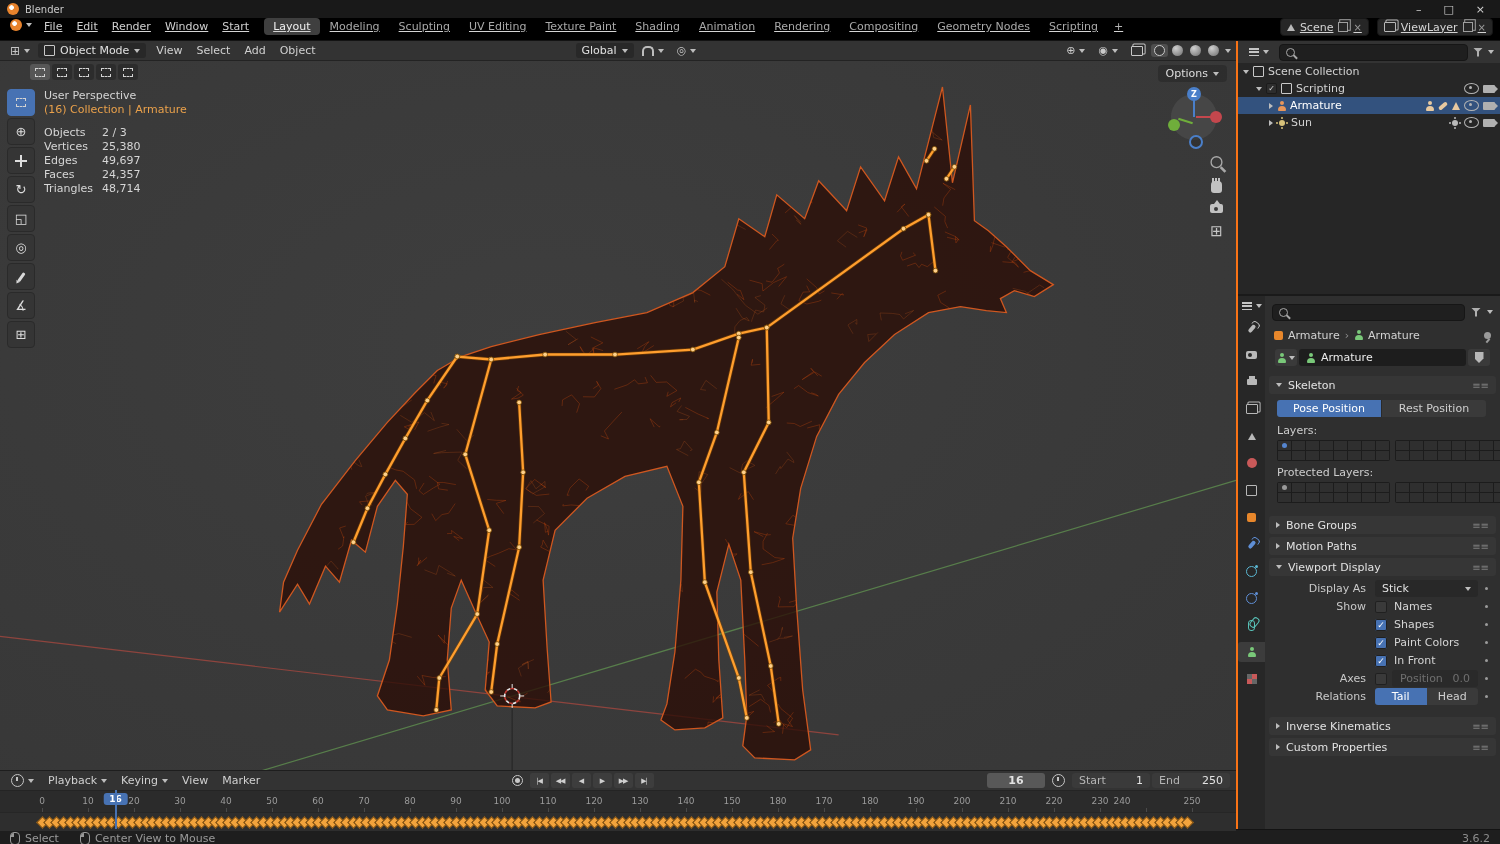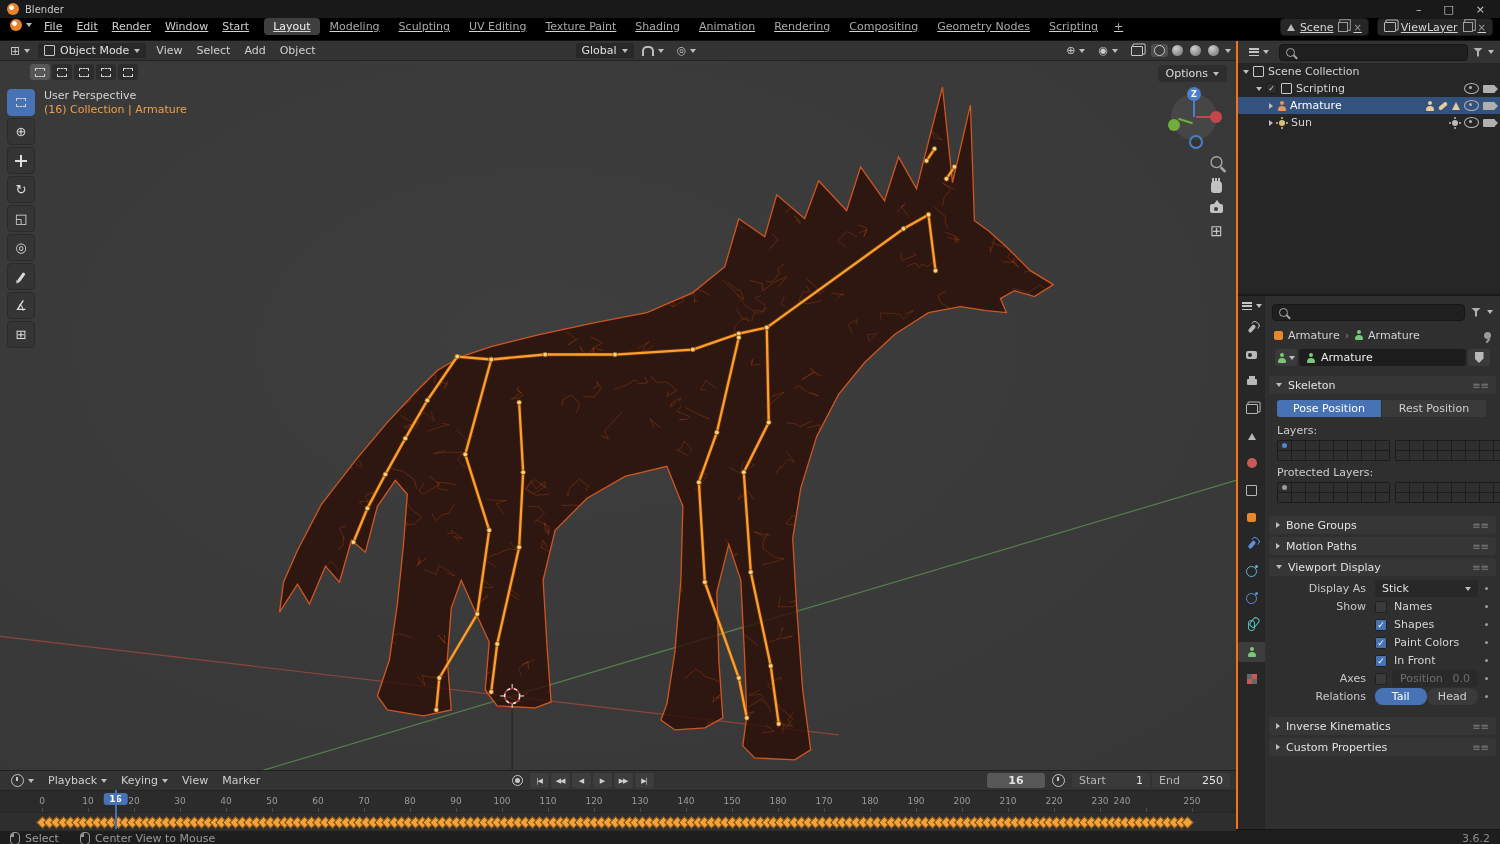--- a/index.html
+++ b/index.html
@@ -97,21 +97,21 @@
   .lgrid{display:grid;grid-template-columns:repeat(8,13px);grid-auto-rows:9px;gap:1px;background:#1c1c1c;padding:1px;border-radius:2px;}
   .lcell{background:#2f2f2f;position:relative;}
   .lcell.on::after,.lcell.prot::after{content:"";position:absolute;left:4px;top:2px;width:5px;height:5px;border-radius:50%;background:#5585cf;}
   .lcell.prot::after{background:#9a9a9a;}
   .prow{display:grid;grid-template-columns:100px 1fr 16px;align-items:center;height:17px;padding:0 6px 0 10px;margin-bottom:1px;}
   .plabel{text-align:right;padding-right:9px;color:#c9c9c9;white-space:nowrap;}
   .anim-dot{width:3px;height:3px;border-radius:50%;background:#9b9b9b;justify-self:center;}
   .dd-field{height:17px;background:#282828;border-radius:3px;display:flex;align-items:center;gap:4px;padding:0 7px;color:#e0e0e0;}
   .slider-dis{flex:1;height:17px;background:#2a2a2a;border-radius:3px;display:flex;align-items:center;justify-content:space-between;padding:0 8px;color:#6f6f6f;}
   .seg-sm{display:flex;border-radius:3px;overflow:hidden;height:17px;}
-  .seg-sm>div{flex:1;display:flex;align-items:center;justify-content:center;background:#3a3a3a;color:#cfcfcf;border-radius:8px;}
+  .seg-sm>div{flex:1;display:flex;align-items:center;justify-content:center;background:#3a3a3a;color:#cfcfcf;}
   .seg-sm .on{background:#4772b3;color:#fff;}
   .cbrow{display:flex;align-items:center;gap:7px;}
   .checkbox{width:12px;height:12px;border-radius:2px;background:#3a3a3a;box-shadow:inset 0 0 0 1px #202020;display:flex;align-items:center;justify-content:center;color:#fff;font-size:9px;flex:none;}
   .checkbox.checked{background:#4772b3;}
   
   .statusbar{height:16px;background:#1e1e1e;border-top:1px solid #131313;display:flex;align-items:center;gap:7px;padding:0 10px;color:#9a9a9a;}
   .sb-group{display:flex;align-items:center;gap:5px;margin-right:14px;}
   .sb-right{margin-left:auto;color:#8d8d8d;}
   
   .tri-d{width:0;height:0;border-left:3.5px solid transparent;border-right:3.5px solid transparent;border-top:4.5px solid #bdbdbd;display:inline-block;flex:none;}
@@ -759,20 +759,32 @@
               <span>∡</span>
             </div>
             <div class="tool-btn">
               <span>⊞</span>
             </div>
           </div>
 
         <div class="vp-overlay-text">
           <div>User Perspective</div>
           <div class="ctx">(16) Collection | Armature</div>
+          <div class="stats" id="statsEl">
+              <span>Objects</span>
+              <span>2 / 3</span>
+              <span>Vertices</span>
+              <span>25,380</span>
+              <span>Edges</span>
+              <span>49,697</span>
+              <span>Faces</span>
+              <span>24,357</span>
+              <span>Triangles</span>
+              <span>48,714</span>
+            </div>
         </div>
 
         <div class="gizmo">
           <div class="gz-ball"></div>
           <div class="gz-line" style="left:27px;top:11px;width:2px;height:17px;background:#4a7fc9"></div>
           <div class="gz-line" style="left:30px;top:27px;width:16px;height:2px;background:#c4474d"></div>
           <div class="gz-line" style="left:12px;top:31px;width:15px;height:2px;background:#6fae3b;transform:rotate(18deg)"></div>
           <div class="gz-dot" style="left:21px;top:-2px;width:14px;height:14px;background:#4a7fc9">Z</div>
           <div class="gz-dot" style="left:44px;top:22px;width:12px;height:12px;background:#c4474d"></div>
           <div class="gz-dot" style="left:2px;top:30px;width:12px;height:12px;background:#6fae3b"></div>

